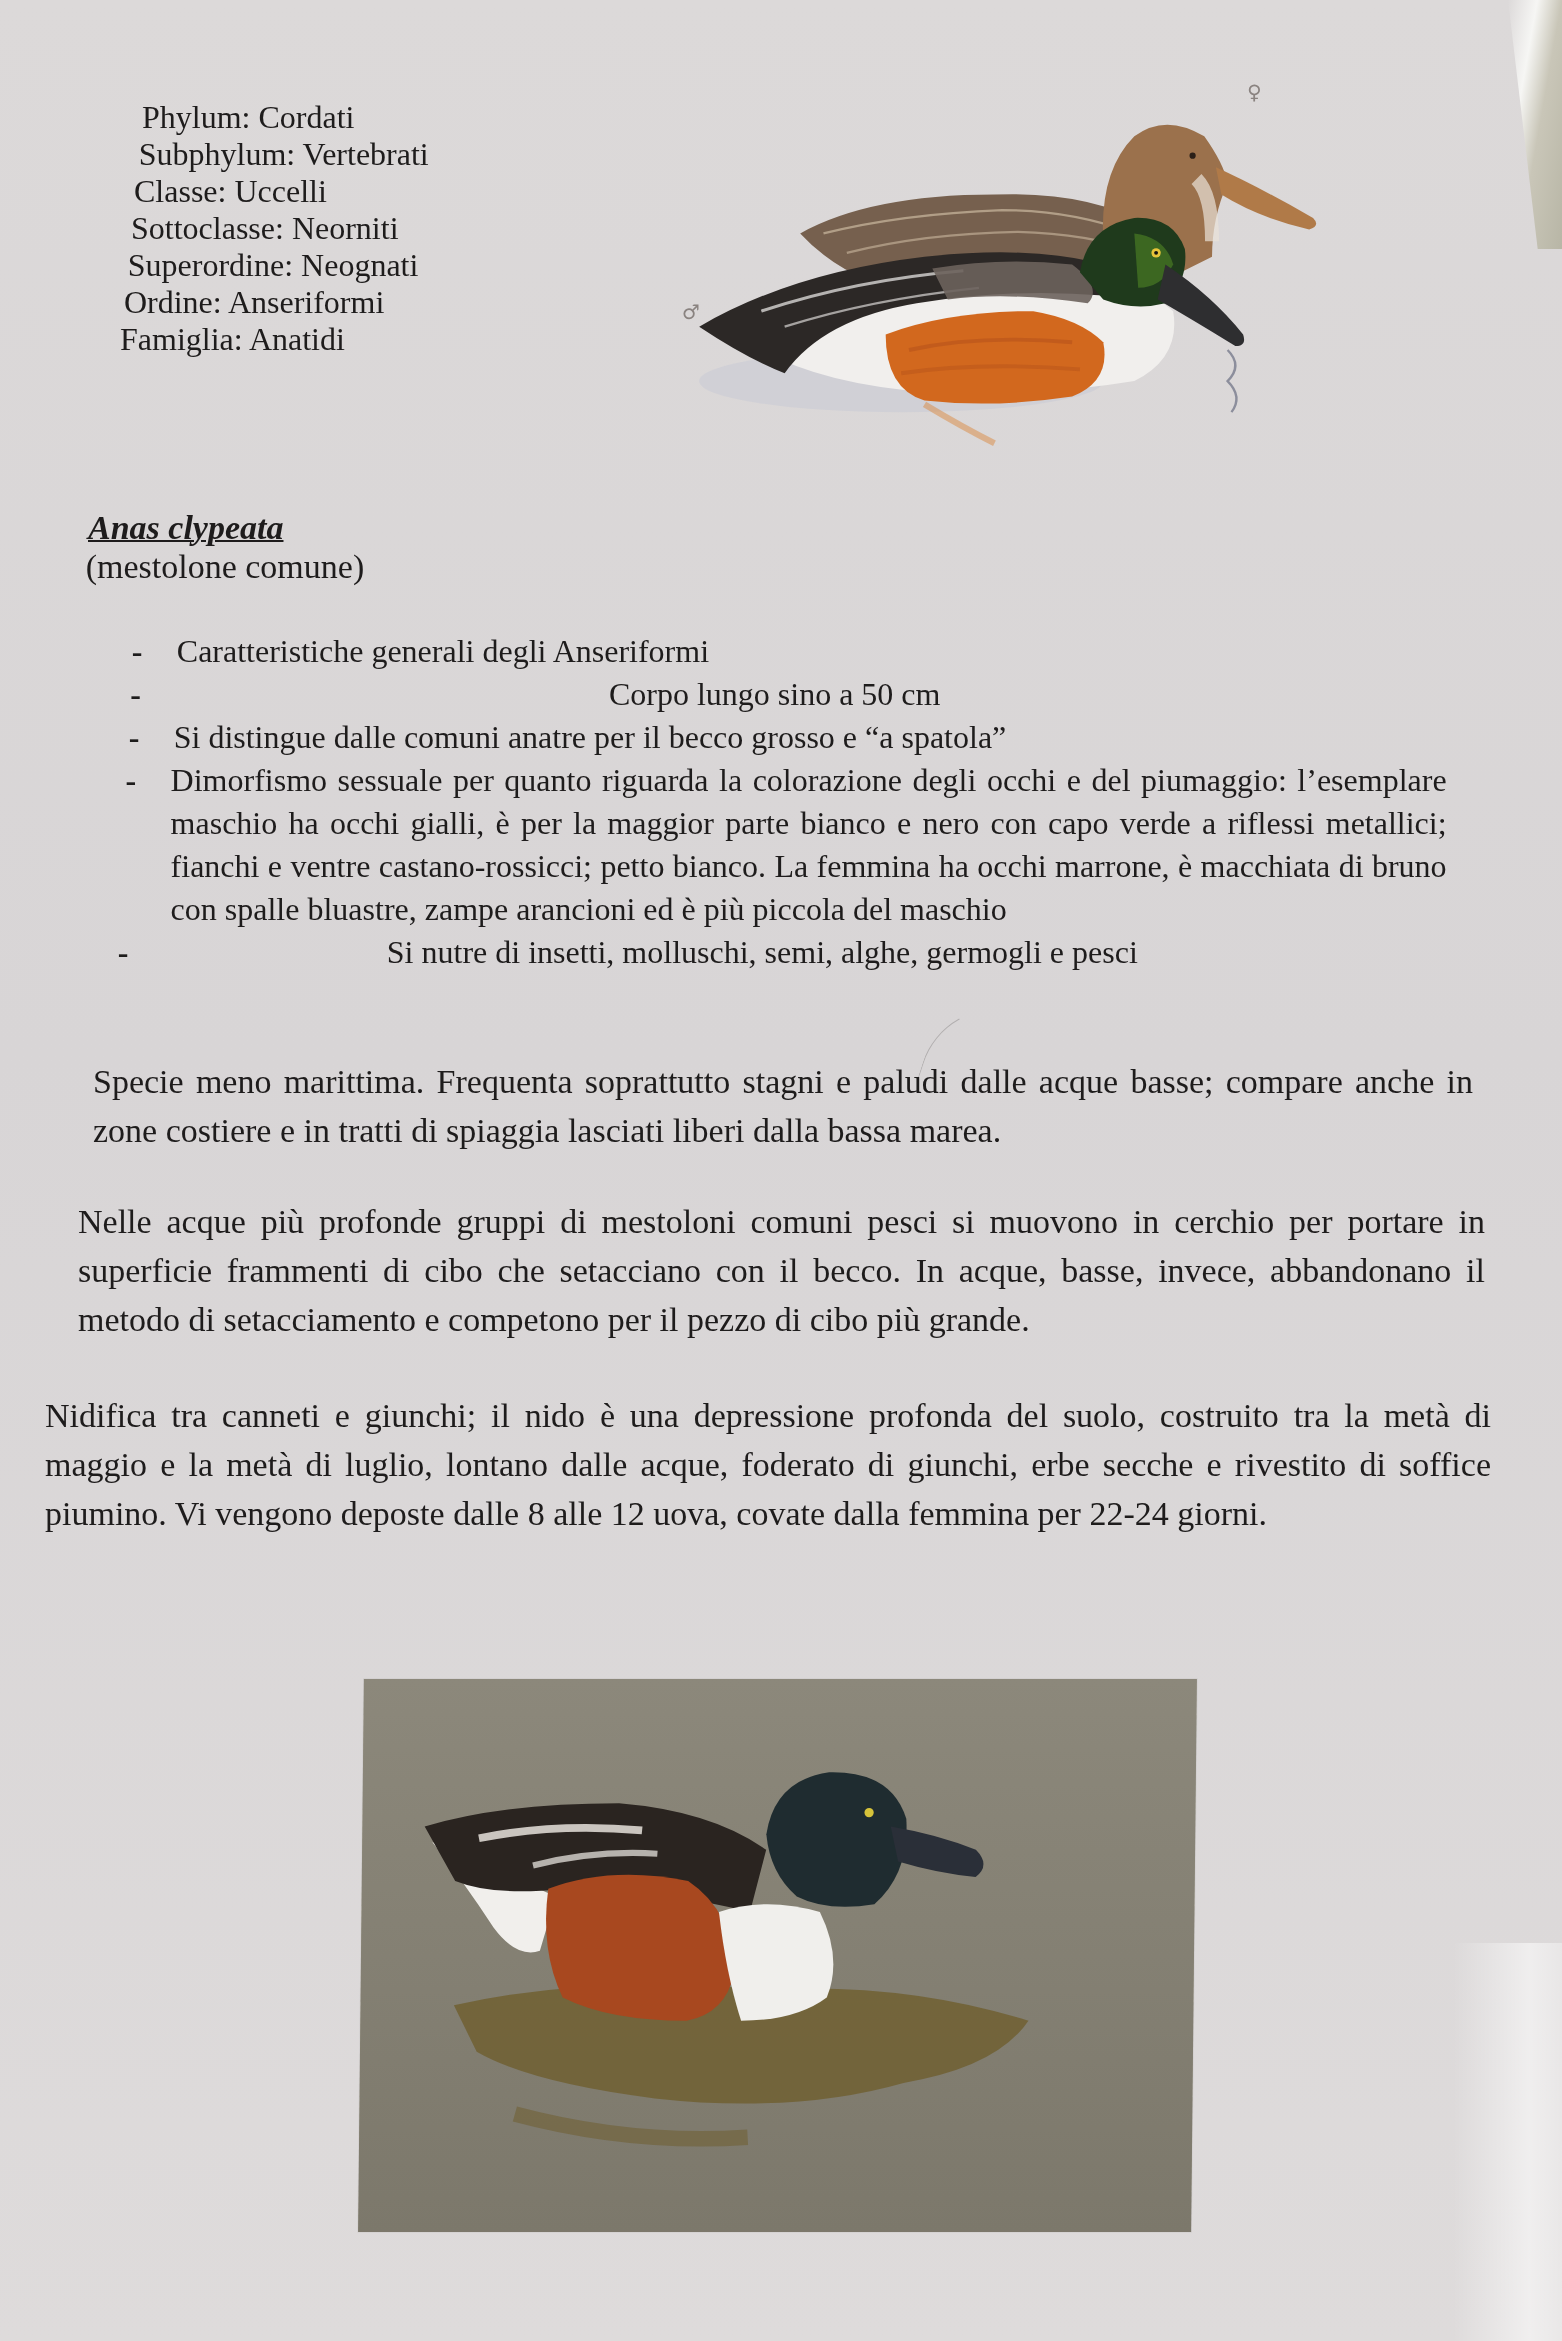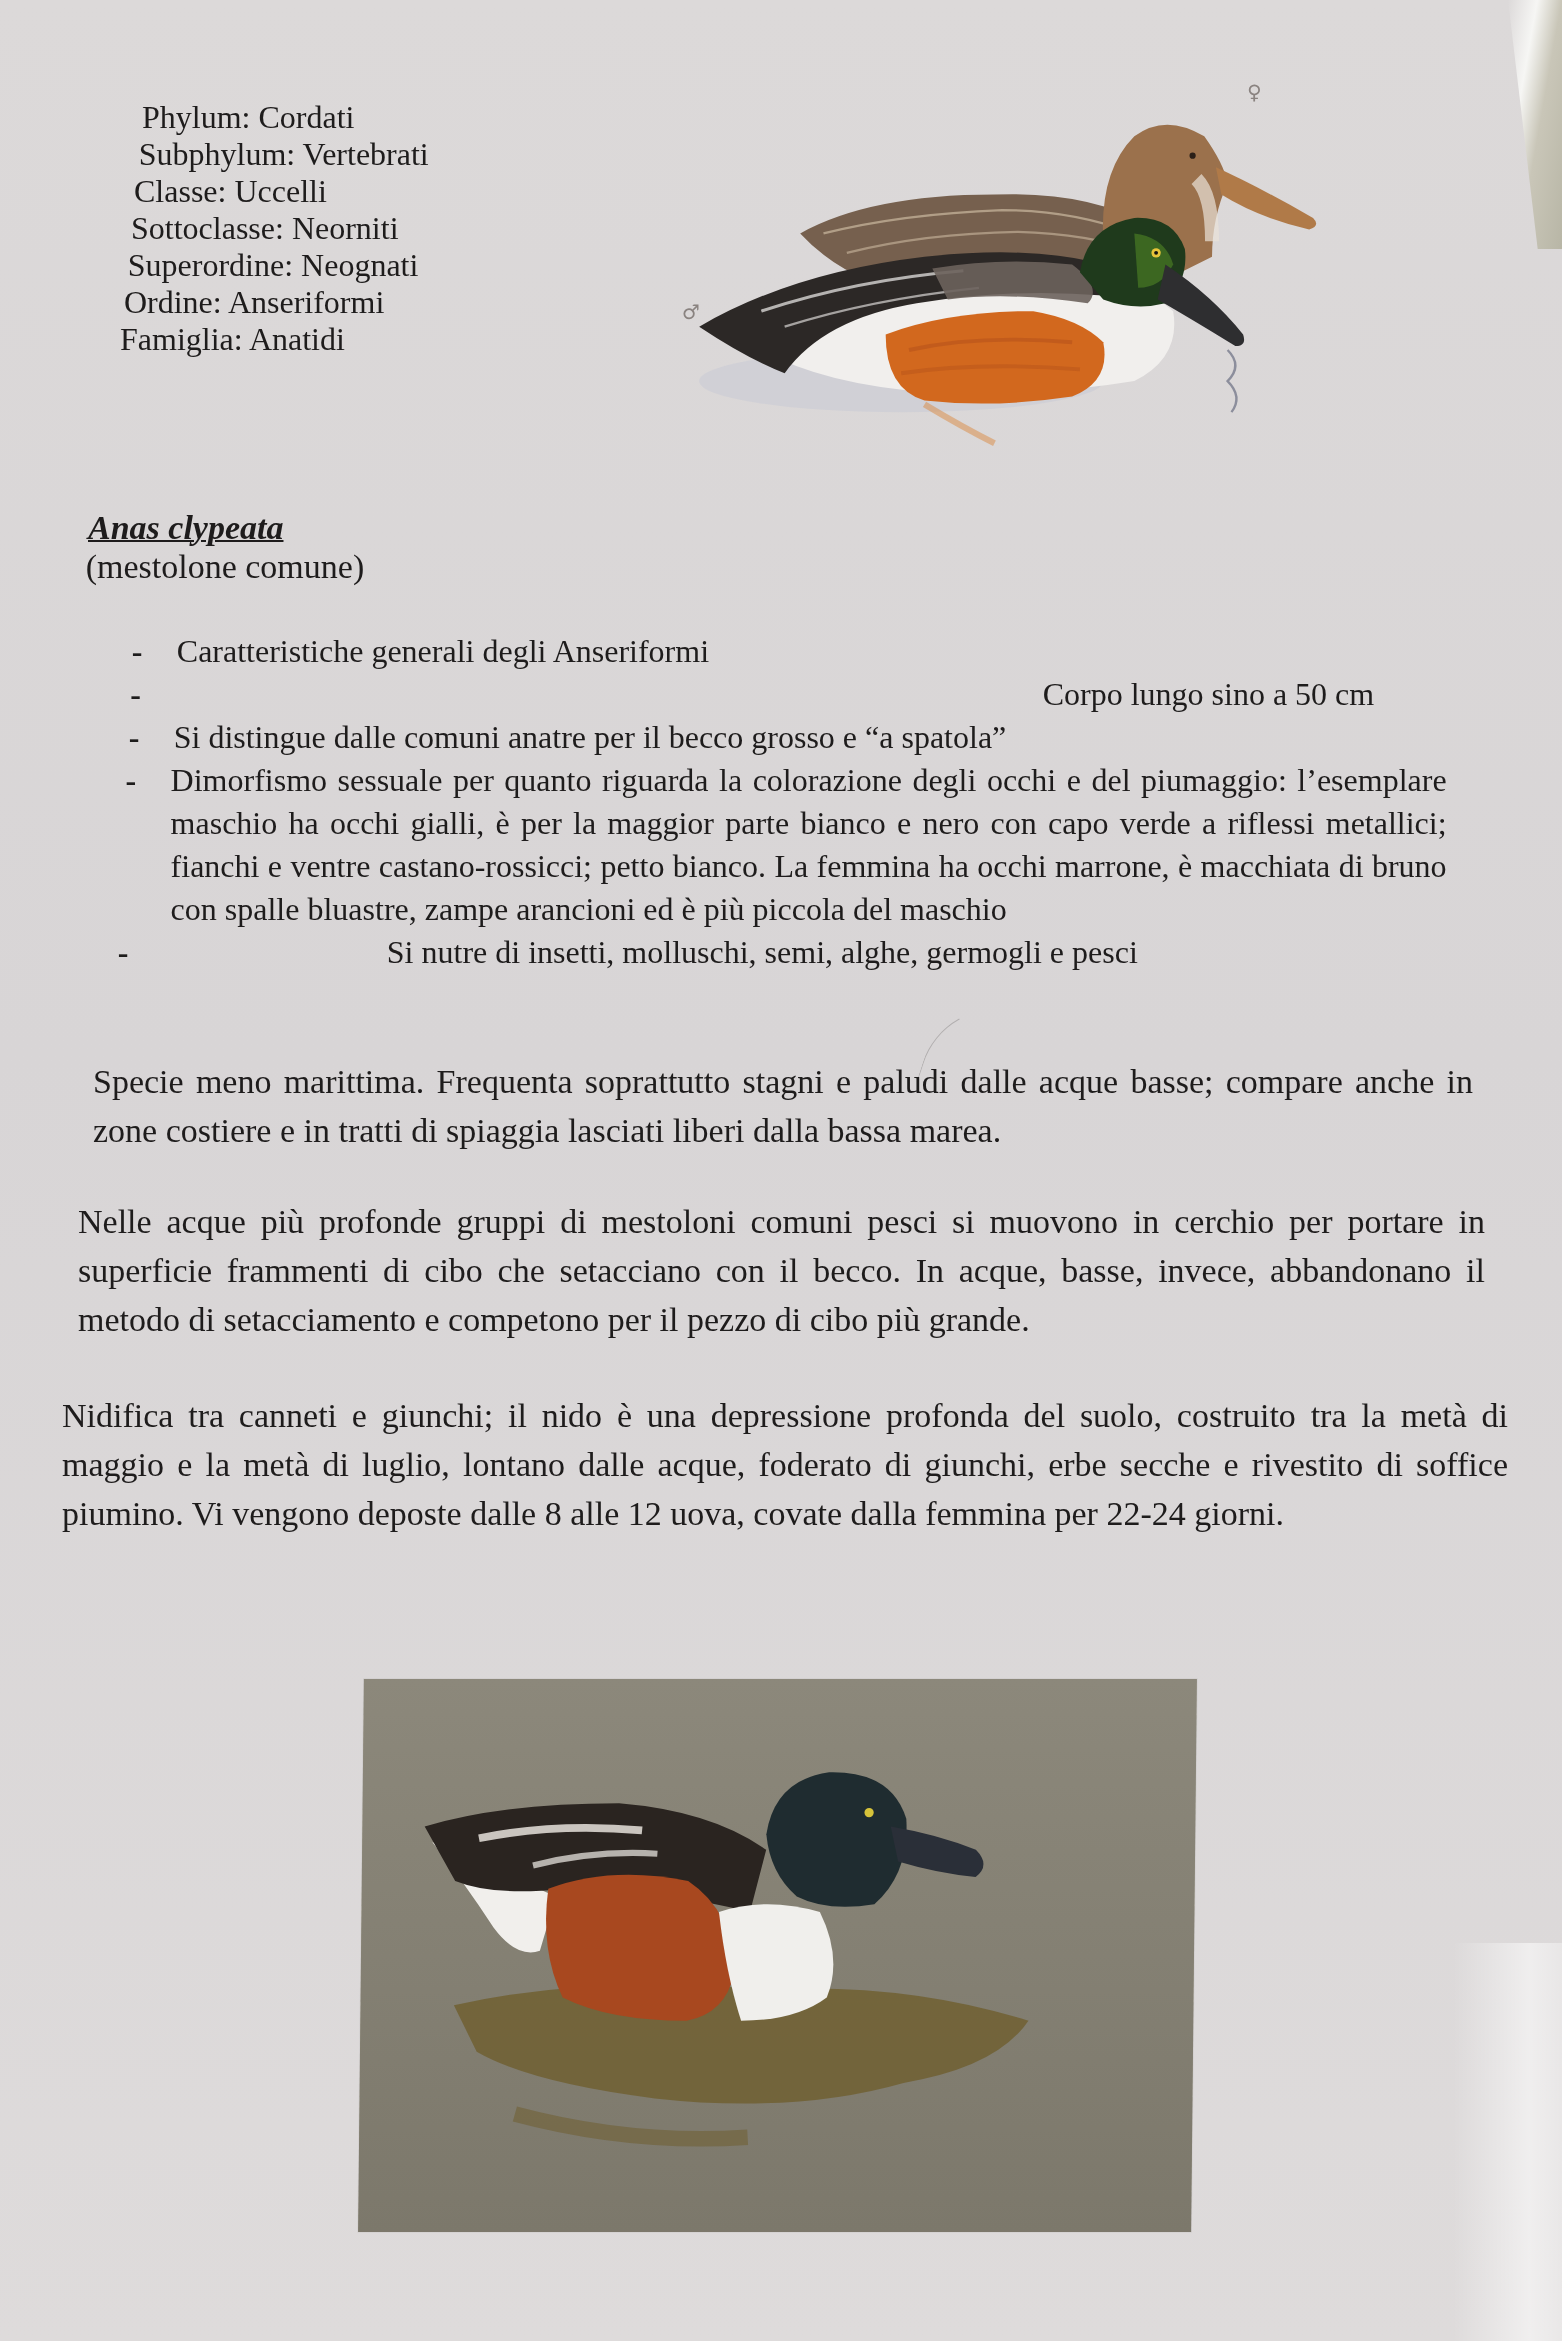--- a/index.html
+++ b/index.html
@@ -110,41 +110,41 @@
   <div class="common" style="margin-left:-2.3px">(mestolone comune)</div>
 </div>
 
 <div class="bullets">
   <div class="bullet" style="margin-left:7.8px; width:1244px">
     <span class="dash">-</span>
     <span class="txt" style="text-align:left">Caratteristiche generali degli Anseriformi</span>
   </div>
   <div class="bullet" style="margin-left:6.2px; width:1244px">
     <span class="dash">-</span>
-    <span class="txt" style="text-align:right">Corpo lungo sino a 50 cm</span>
+    <span class="txt" style="text-align:center">Corpo lungo sino a 50 cm</span>
   </div>
   <div class="bullet" style="margin-left:4.7px; width:1244px">
     <span class="dash">-</span>
     <span class="txt" style="text-align:left">Si distingue dalle comuni anatre per il becco grosso e “a spatola”</span>
   </div>
   <div class="bullet" style="margin-left:1.6px; width:1321px">
     <span class="dash">-</span>
     <span class="txt">Dimorfismo sessuale per quanto riguarda la colorazione degli occhi e del piumaggio: l’esemplare maschio ha occhi gialli, è per la maggior parte bianco e nero con capo verde a riflessi metallici; fianchi e ventre castano-rossicci; petto bianco. La femmina ha occhi marrone, è macchiata di bruno con spalle bluastre, zampe arancioni ed è più piccola del maschio</span>
   </div>
   <div class="bullet" style="margin-left:-6.2px; width:1244px">
     <span class="dash">-</span>
     <span class="txt" style="text-align:center">Si nutre di insetti, molluschi, semi, alghe, germogli e pesci</span>
   </div>
 </div>
 
 <div class="pencil-mark"></div>
 
 <div class="para" style="left:93px; top:1057px; width:1380px;">Specie meno marittima. Frequenta soprattutto stagni e paludi dalle acque basse; compare anche in zone costiere e in tratti di spiaggia lasciati liberi dalla bassa marea.</div>
 <div class="para" style="left:78px; top:1197px; width:1407px;">Nelle acque più profonde gruppi di mestoloni comuni pesci si muovono in cerchio per portare in superficie frammenti di cibo che setacciano con il becco. In acque, basse, invece, abbandonano il metodo di setacciamento e competono per il pezzo di cibo più grande.</div>
-<div class="para" style="left:62px; top:1391px; width:1446px;">Nidifica tra canneti e giunchi; il nido è una depressione profonda del suolo, costruito tra la metà di maggio e la metà di luglio, lontano dalle acque, foderato di giunchi, erbe secche e rivestito di soffice piumino. Vi vengono deposte dalle 8 alle 12 uova, covate dalla femmina per 22-24 giorni.</div>
+<div class="para" style="left:45px; top:1391px; width:1446px;">Nidifica tra canneti e giunchi; il nido è una depressione profonda del suolo, costruito tra la metà di maggio e la metà di luglio, lontano dalle acque, foderato di giunchi, erbe secche e rivestito di soffice piumino. Vi vengono deposte dalle 8 alle 12 uova, covate dalla femmina per 22-24 giorni.</div>
 
 <div class="photo">
   <svg width="833" height="553" viewBox="0 0 1072 712">
     <defs>
       <linearGradient id="water" x1="0" y1="0" x2="0" y2="1">
         <stop offset="0" stop-color="#8c887b"></stop>
         <stop offset="1" stop-color="#7c786b"></stop>
       </linearGradient>
     </defs>
     <rect width="1072" height="712" fill="url(#water)"></rect>

